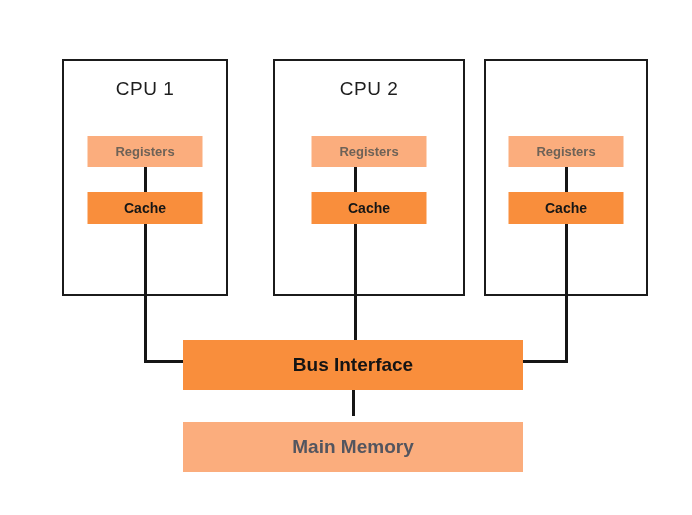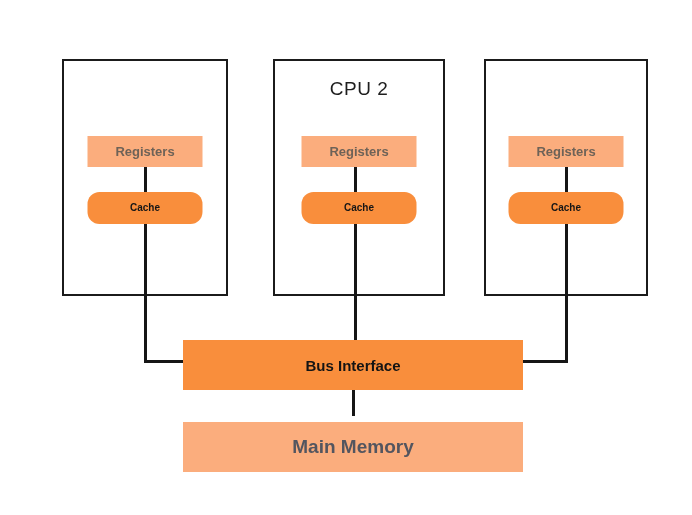--- a/index.html
+++ b/index.html
@@ -17,21 +17,21 @@
   }
   .cpu-box {
     position: absolute;
     top: 59px;
     height: 237px;
     background: #ffffff;
     border: 2px solid #1b1b1b;
     box-sizing: border-box;
   }
   #cpu-1 { left: 62px;  width: 166px; }
-  #cpu-2 { left: 273px; width: 172px; padding-left: 16px; }
+  #cpu-2 { left: 273px; width: 192px; padding-left: 16px; }
   #cpu-3 { left: 484px; width: 164px; }
   .cpu-title {
     position: absolute;
     top: 17px;
     left: 0;
     width: 100%;
     text-align: center;
     font-size: 19px;
     letter-spacing: 0.5px;
     color: var(--cpu-text, #1e1e1e);
@@ -53,41 +53,40 @@
     color: var(--registers-text, #6E6257);
     font-size: 13px;
     text-align: center;
   }
   .cache-box {
     top: 131px;
     height: 32px;
     line-height: 32px;
     background: var(--orange, #F98E3C);
     color: #161616;
-    font-size: 10px;
-    border-radius: 12px;
+    font-size: 14px;
   }
   .line {
     position: absolute;
     background: var(--line-black, #161616);
   }
   .vline { width: 3px; }
   .hline { height: 3px; }
   .bus-box {
     position: absolute;
     left: 183px;
     top: 340px;
     width: 340px;
     height: 50px;
     background: var(--orange, #F98E3C);
     display: flex;
     align-items: center;
     justify-content: center;
     font-weight: bold;
-    font-size: 15px;
+    font-size: 19px;
     color: #141414;
   }
   .memory-box {
     position: absolute;
     left: 183px;
     top: 422px;
     width: 340px;
     height: 50px;
     background: var(--light-orange, #FBAD7D);
     display: flex;
@@ -97,20 +96,21 @@
     font-size: 19px;
     color: var(--memory-text, #53555F);
   }
 </style>
 </head>
 <body>
 
 <div id="canvas">
 
   <div class="cpu-box" id="cpu-1">
+    <div class="cpu-title">CPU 1</div>
     <div class="subbox registers-box">Registers</div>
     <div class="subbox cache-box">Cache</div>
   </div>
 
   <div class="cpu-box" id="cpu-2">
     <div class="cpu-title">CPU 2</div>
     <div class="subbox registers-box">Registers</div>
     <div class="subbox cache-box">Cache</div>
   </div>
 

